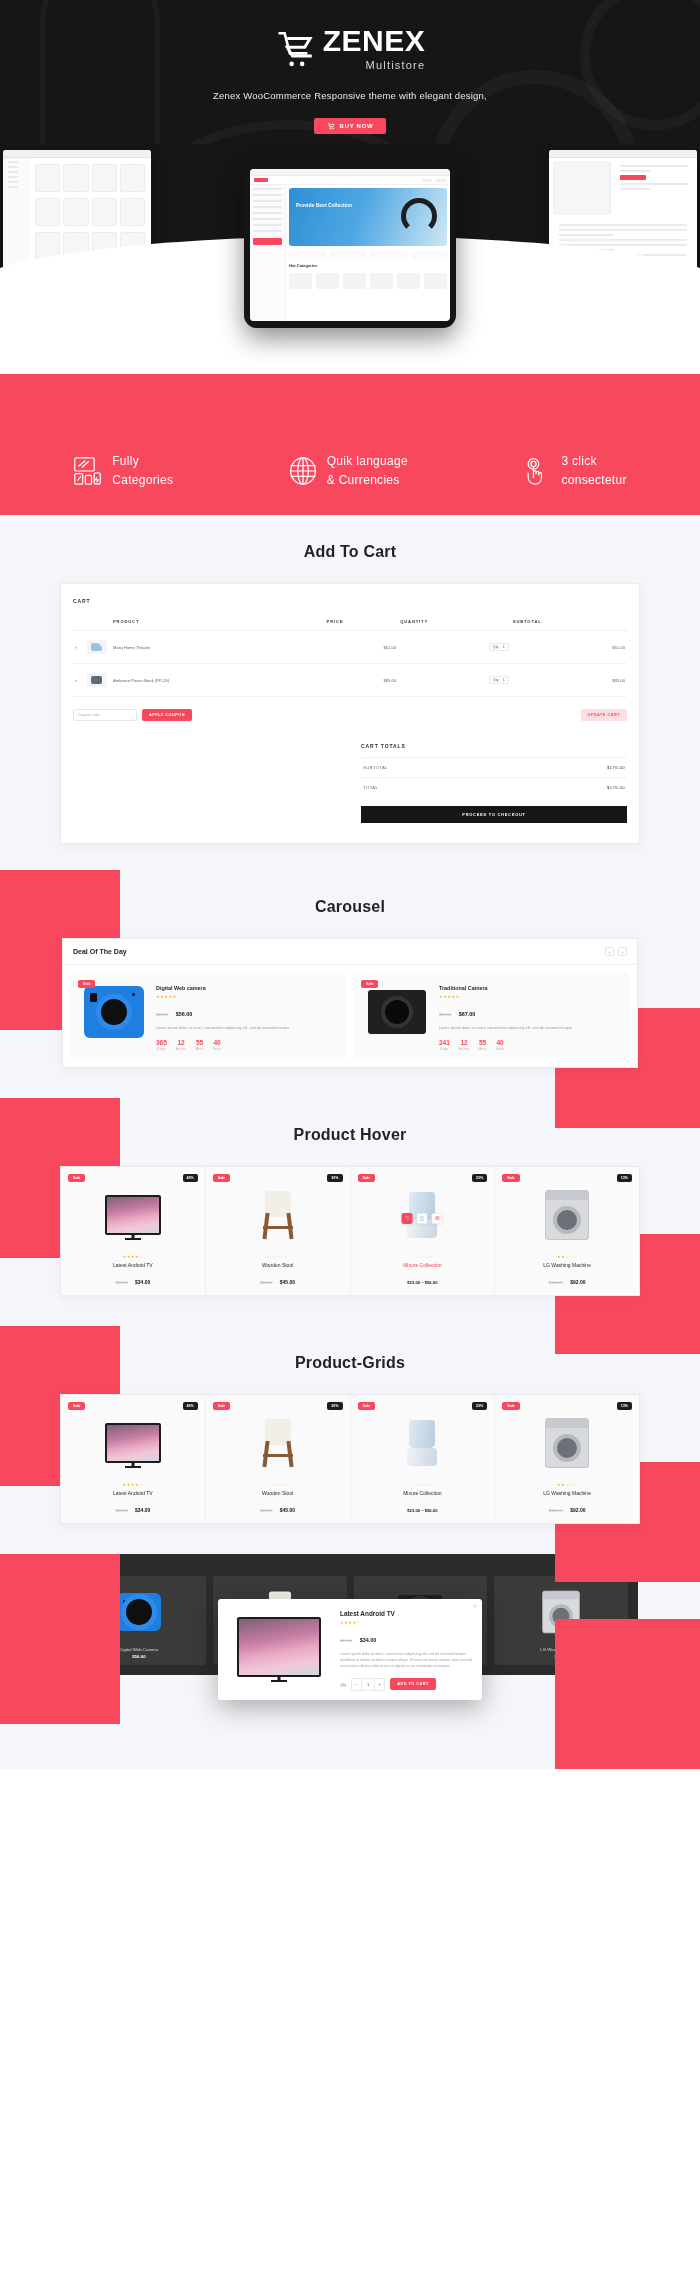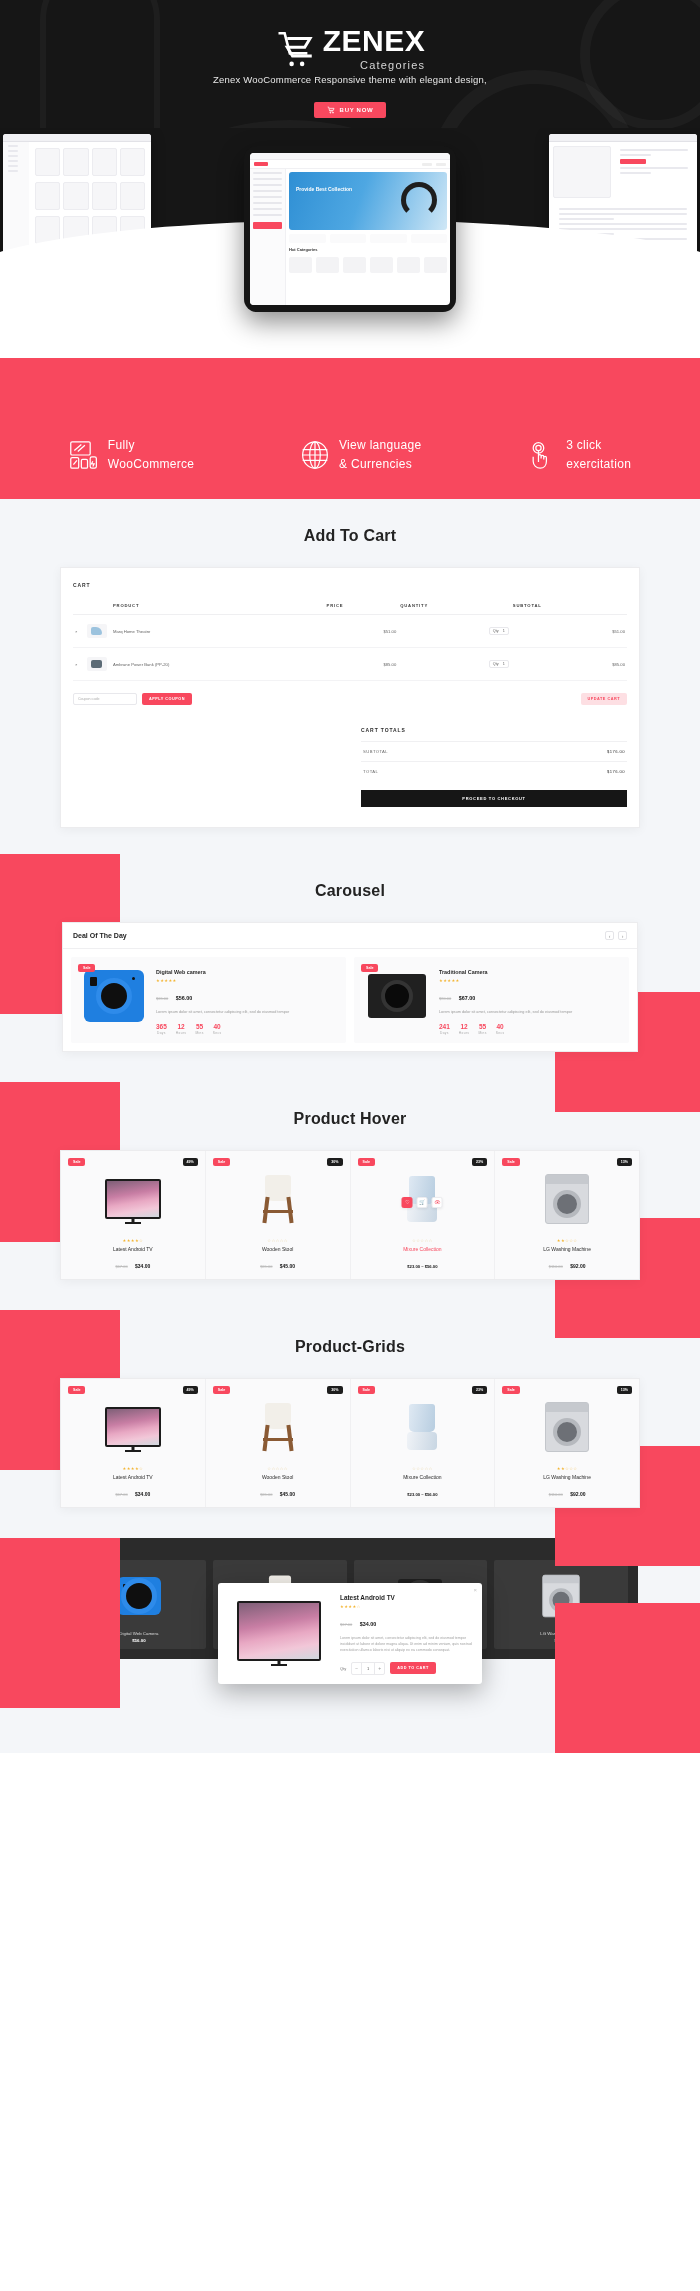--- a/index.html
+++ b/index.html
@@ -37,21 +37,21 @@
     color: #fff; font-size: 30px; font-weight: bold; letter-spacing: 0.5px;
     line-height: 1; font-family: "Liberation Sans", sans-serif;
   }
   .logo-sub {
     color: #d6d6d6; font-size: 11px; letter-spacing: 1.2px; margin-top: 3px;
     align-self: flex-end;
   }
   .hero-tagline {
     position: relative; z-index: 3;
     text-align: center; color: #e8e8e8; font-size: 9.5px;
-    line-height: 1.8; letter-spacing: .2px;
+    line-height: 1.8; margin-top: 16px; letter-spacing: .2px;
   }
   .buy-now {
     position: relative; z-index: 3;
     display: flex; align-items: center; gap: 5px; justify-content: center;
     margin: 14px auto 0; width: 72px; height: 16px;
     background: #f8485e; border-radius: 2px;
     color: #fff; font-size: 6px; font-weight: bold; letter-spacing: .7px;
     cursor: pointer;
   }
   .buy-now svg { width: 8px; height: 8px; }
@@ -295,21 +295,21 @@
       <span class="cart-logo">
         <svg viewBox="0 0 48 48" fill="none" stroke="#fff" stroke-width="3">
           <path d="M4 6 h7 l6 23 h20"></path>
           <path d="M14 12 h26 l-6 10 h-20 l6 10 h22" stroke-width="3.4"></path>
           <circle cx="19" cy="41" r="2.6" fill="#fff" stroke="none"></circle>
           <circle cx="31" cy="41" r="2.6" fill="#fff" stroke="none"></circle>
         </svg>
       </span>
       <span class="logo-text">
         <span class="logo-zenex">ZENEX</span>
-        <span class="logo-sub">Categories</span>
+        <span class="logo-sub">Multistore</span>
       </span>
     </div>
 
     <div class="hero-tagline">
       <div>Zenex WooCommerce Responsive theme with elegant design,</div>
     </div>
 
     <div class="buy-now">
       <span>
         <svg viewBox="0 0 24 24" fill="none" stroke="#fff" stroke-width="2.2">
@@ -452,50 +452,50 @@
           <rect x="2" y="20" width="9" height="12" rx="1.5"></rect>
           <rect x="14" y="22" width="7" height="10" rx="1.5"></rect>
           <rect x="24" y="19" width="7" height="13" rx="2"></rect>
           <path d="M6 12 L14 5 M10 13 L18 6"></path>
           <path d="M5 28 L9 23"></path>
             <path d="M27 24 l-1.5 3 h3 l-1.5 3"></path>
         </svg>
       </span>
       <span class="feature-text">
         <span>Fully</span><br>
-        <span>WooCommerce</span>
+        <span>Categories</span>
       </span>
     </div>
 
     <div class="feature">
       <span class="feature-icon">
         <svg viewBox="0 0 34 34" fill="none" stroke="#fff" stroke-width="1.4">
           <ellipse cx="17" cy="17" rx="14" ry="15"></ellipse>
           <ellipse cx="17" cy="17" rx="6" ry="15"></ellipse>
           <path d="M3 11 h28 M3 23 h28 M3 17 h28 M17 2 v30"></path>
         </svg>
       </span>
       <span class="feature-text">
-        <span>View language</span><br>
+        <span>Quik language</span><br>
         <span>&amp; Currencies</span>
       </span>
     </div>
 
     <div class="feature">
       <span class="feature-icon">
         <svg viewBox="0 0 34 34" fill="none" stroke="#fff" stroke-width="1.4">
           <circle cx="13" cy="9" r="6"></circle>
             <circle cx="13" cy="9" r="3"></circle>
           <path d="M13 12 v13 M13 18 c0-2 3-2 3 0 v3 M16 19 c0-2 3-2 3 0 v3 M19 20 c0-2 3-2 3 0 v4
                    c0 5-3 8-7 8 -4 0-8-3-8-8 v-5"></path>
         </svg>
       </span>
       <span class="feature-text">
         <span>3 click</span><br>
-        <span>exercitation</span>
+        <span>consectetur</span>
       </span>
     </div>
   </section>
 
   <section class="section" id="sec-cart">
     <div class="sec-title">Add To Cart</div>
 
     <div class="card-panel cart-panel">
       <div class="cart-label">CART</div>
 

